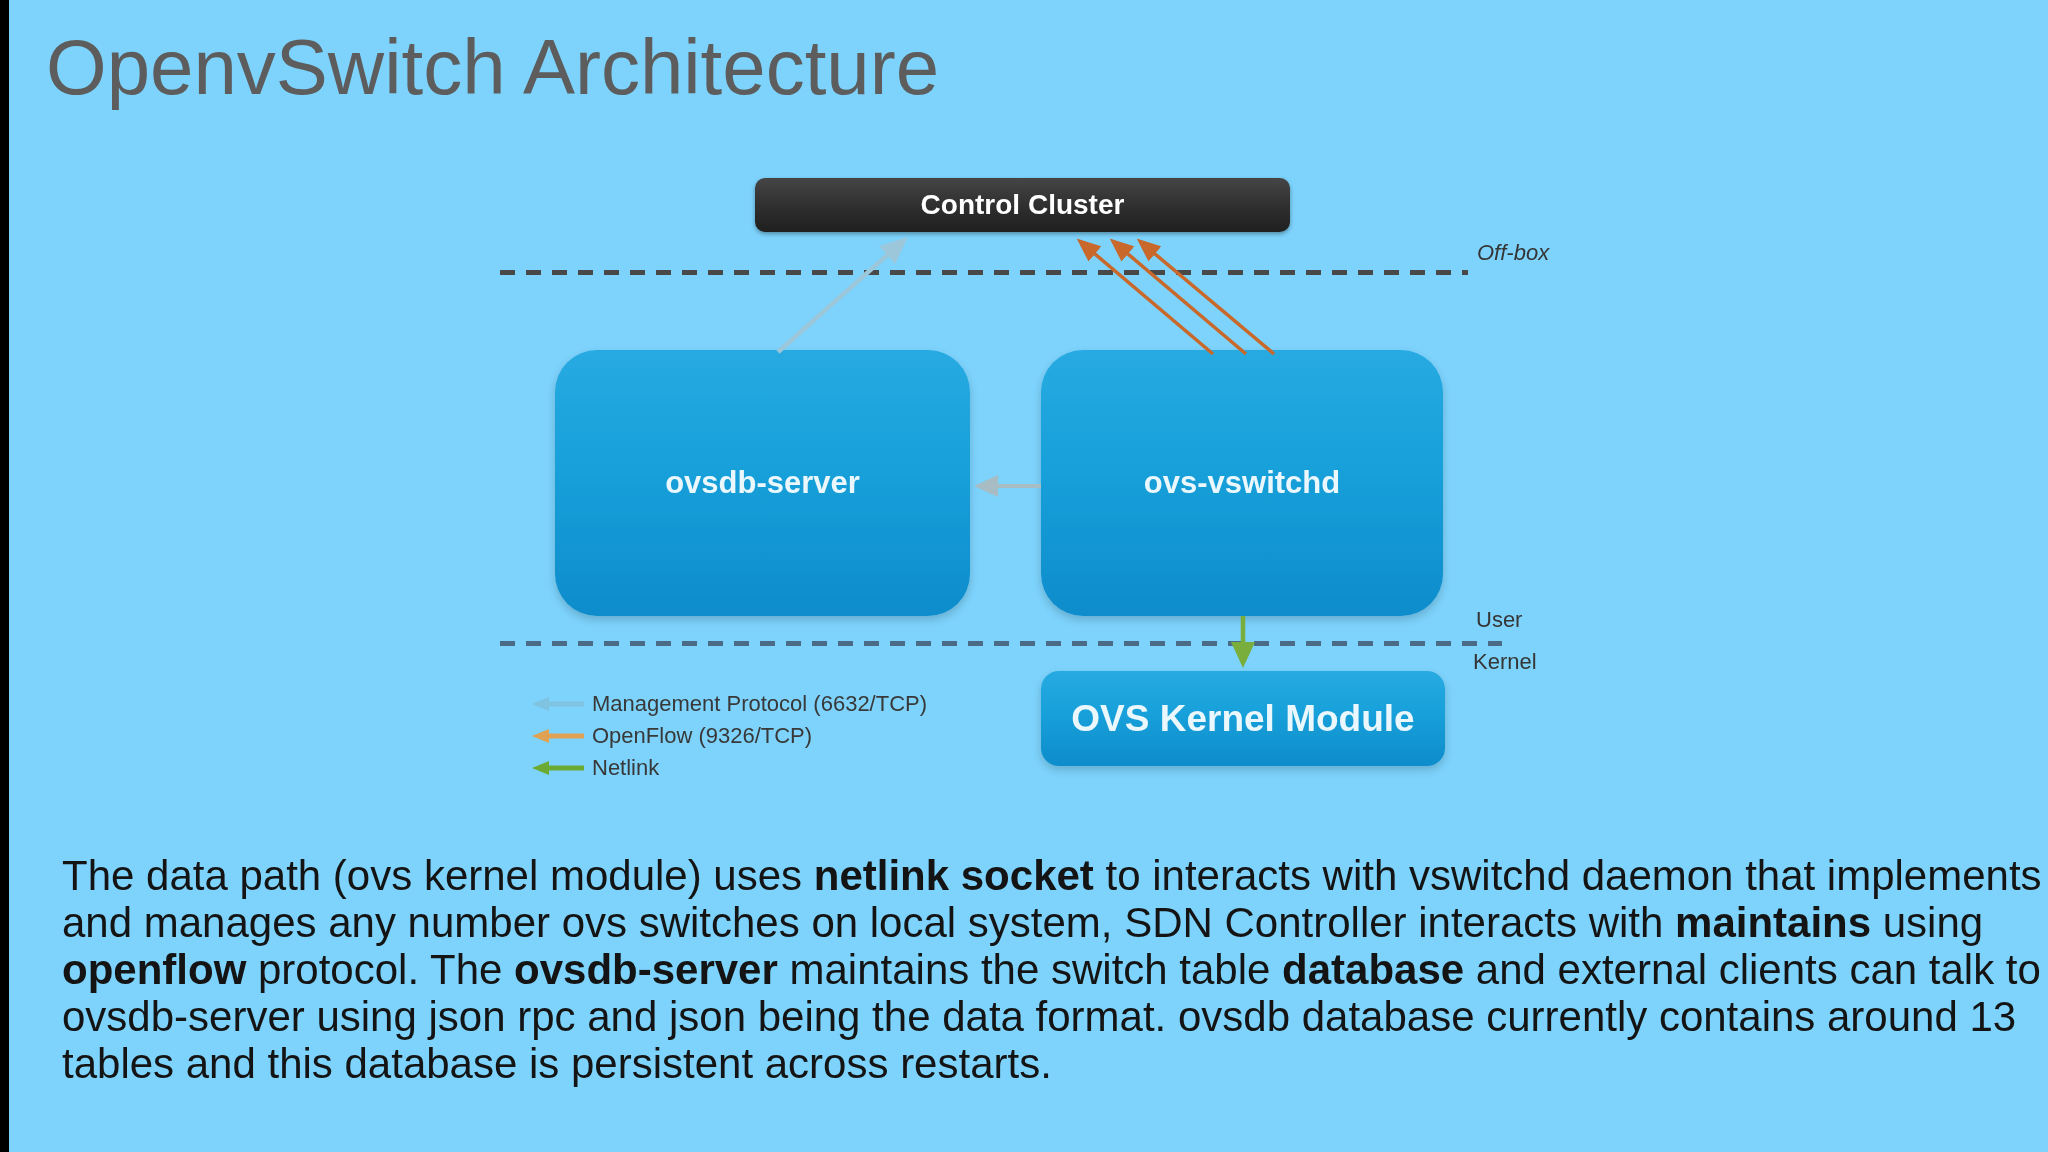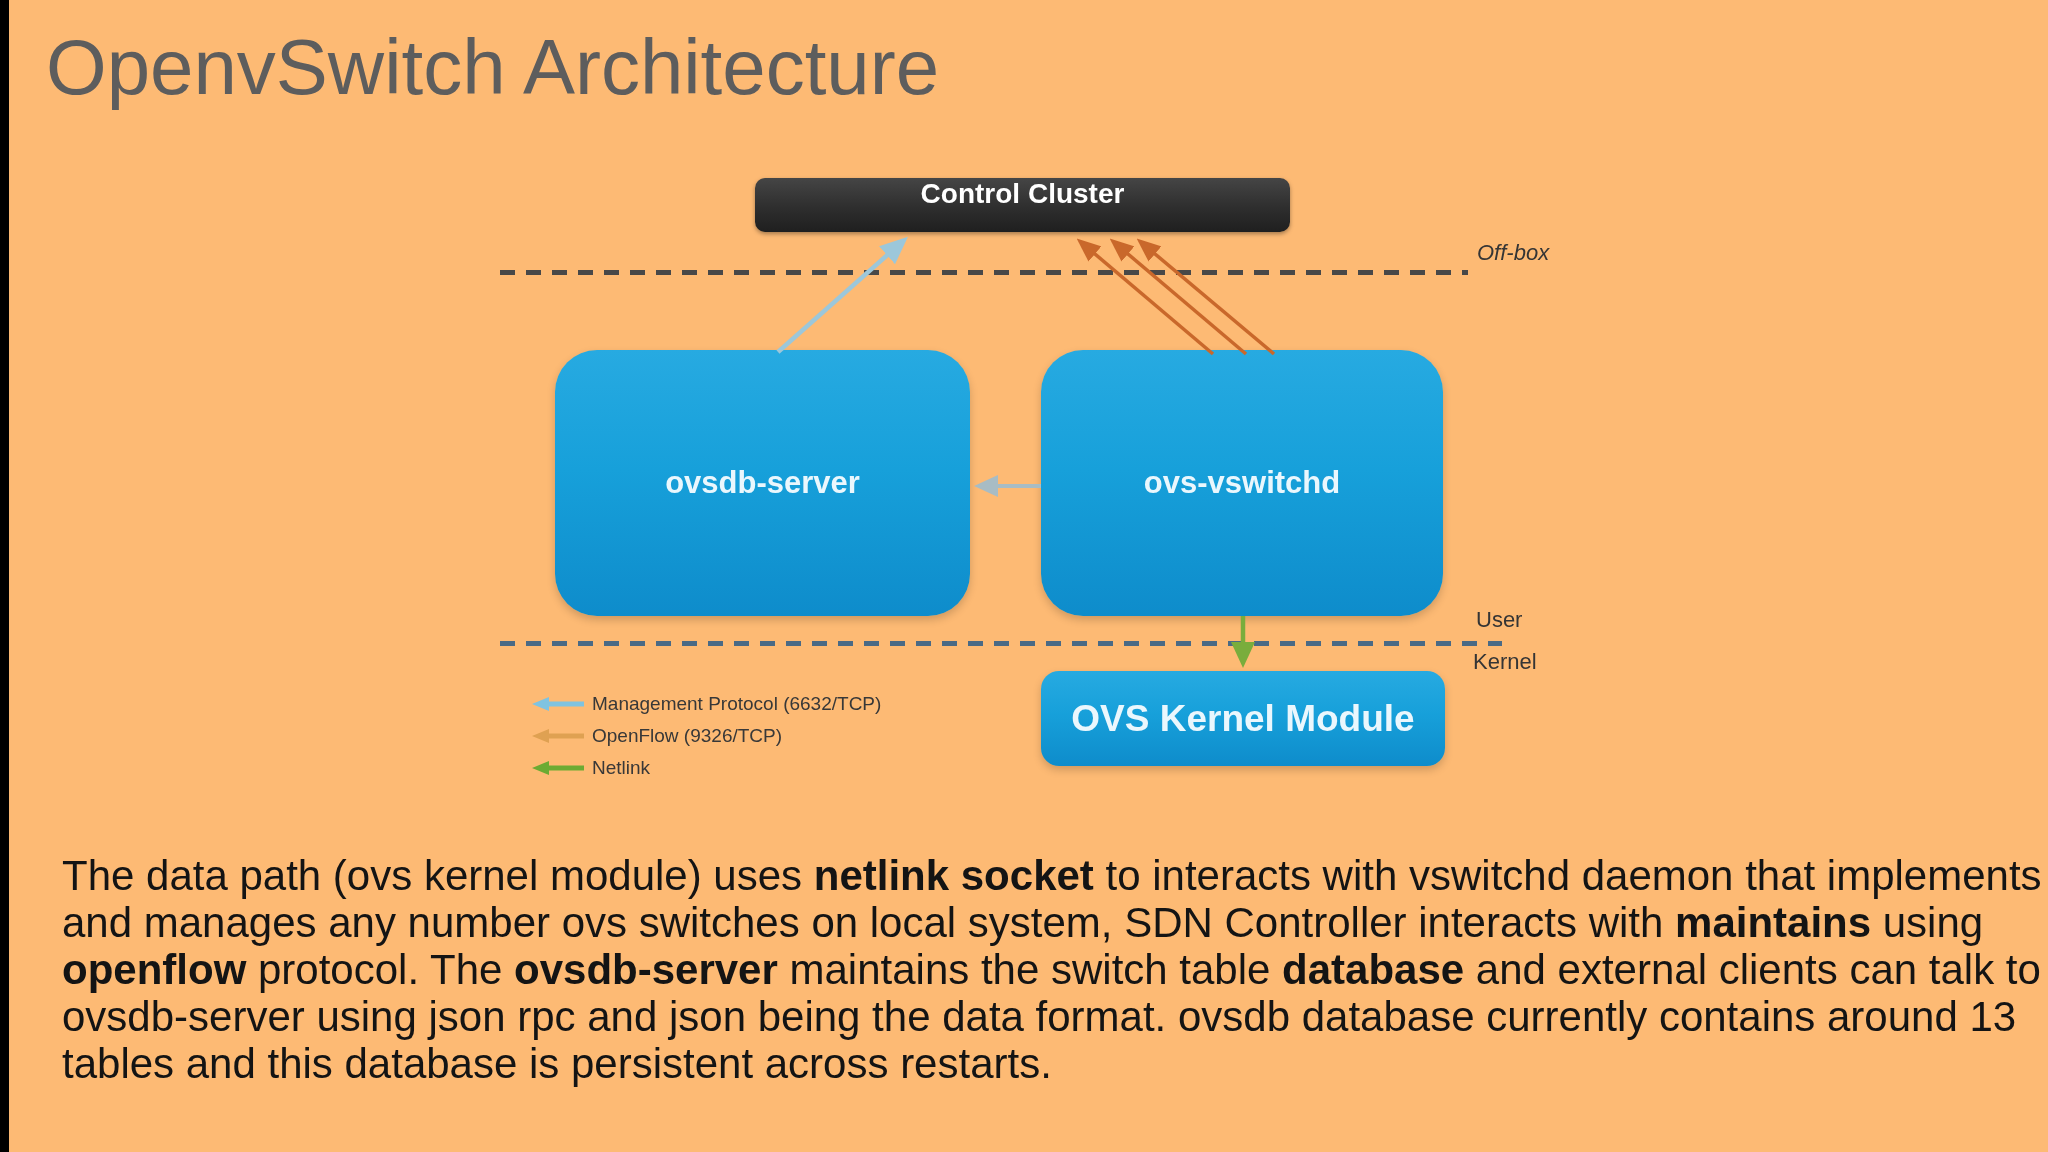--- a/index.html
+++ b/index.html
@@ -1,28 +1,28 @@
 <!DOCTYPE html>
 <html><head>
 <meta charset="utf-8">
 <style>
   html,body{margin:0;padding:0;background:#ffffff;}
-  #page{position:relative;width:2048px;height:1152px;background:#fdba74;overflow:hidden;
+  #page{position:relative;width:2048px;height:1152px;background:#7dd3fc;overflow:hidden;
         font-family:"Liberation Sans","DejaVu Sans",sans-serif;}
   #left-bar{position:absolute;left:0;top:0;width:9px;height:1152px;background:#000;}
 
   
   #slide-title{position:absolute;left:46px;top:22px;font-size:78px;font-weight:400;
                color:#5d5d5d;letter-spacing:0px;white-space:nowrap;}
 
   
   #control-cluster{position:absolute;left:755px;top:178px;width:535px;height:54px;
     background:linear-gradient(180deg,#454545 0%,#2e2e2e 55%,#1f1f1f 100%);
     border-radius:10px;box-shadow:0 2px 4px rgba(0,0,0,.35);
-    display:flex;align-items:flex-start;justify-content:center;
+    display:flex;align-items:center;justify-content:center;
     color:#ffffff;font-size:28px;font-weight:bold;}
 
   
   .blue-box{position:absolute;background:linear-gradient(180deg,#27aae1 0%,#17a0da 45%,#0e8ccb 100%);
     display:flex;align-items:center;justify-content:center;color:#eaf7fd;font-weight:bold;
     box-shadow:0 4px 8px rgba(0,0,0,.18);}
   #box-ovsdb{left:555px;top:350px;width:415px;height:266px;border-radius:42px;font-size:31px;}
   #box-vswitchd{left:1041px;top:350px;width:402px;height:266px;border-radius:42px;font-size:31px;}
   #box-kernel{left:1041px;top:671px;width:404px;height:95px;border-radius:18px;font-size:37px;}
 
@@ -38,21 +38,21 @@
   #label-user{left:1476px;top:607px;}
   #label-kernel{left:1473px;top:649px;}
 
   
   #arrows{position:absolute;left:0;top:0;pointer-events:none;}
 
   
   #legend{position:absolute;left:532px;top:688px;}
   .legend-row{display:flex;align-items:center;height:32px;}
   .legend-icon{width:52px;height:16px;margin-right:8px;flex:0 0 auto;}
-  .legend-label{font-size:19px;color:#383838;white-space:nowrap;}
+  .legend-label{font-size:22px;color:#383838;white-space:nowrap;}
   .lg-blue line{stroke:#7fc3e0;}   .lg-blue path{fill:#7fc3e0;}
   .lg-orange line{stroke:#dfa152;} .lg-orange path{fill:#dfa152;}
   .lg-green line{stroke:#6cab33;}  .lg-green path{fill:#6cab33;}
 
   
   #body-paragraph{position:absolute;left:62px;top:852px;font-size:42px;line-height:47px;
     color:#141414;}
   #body-paragraph .pline{white-space:nowrap;}
   #body-paragraph b{font-weight:bold;}
 </style>

